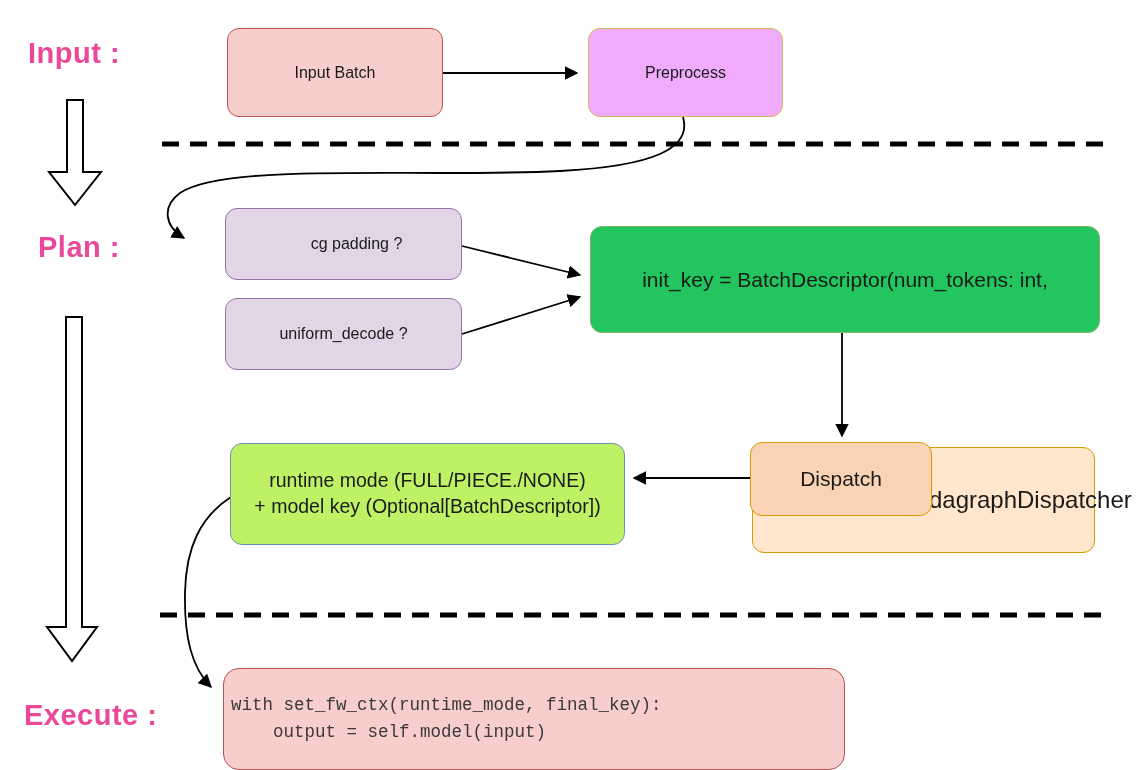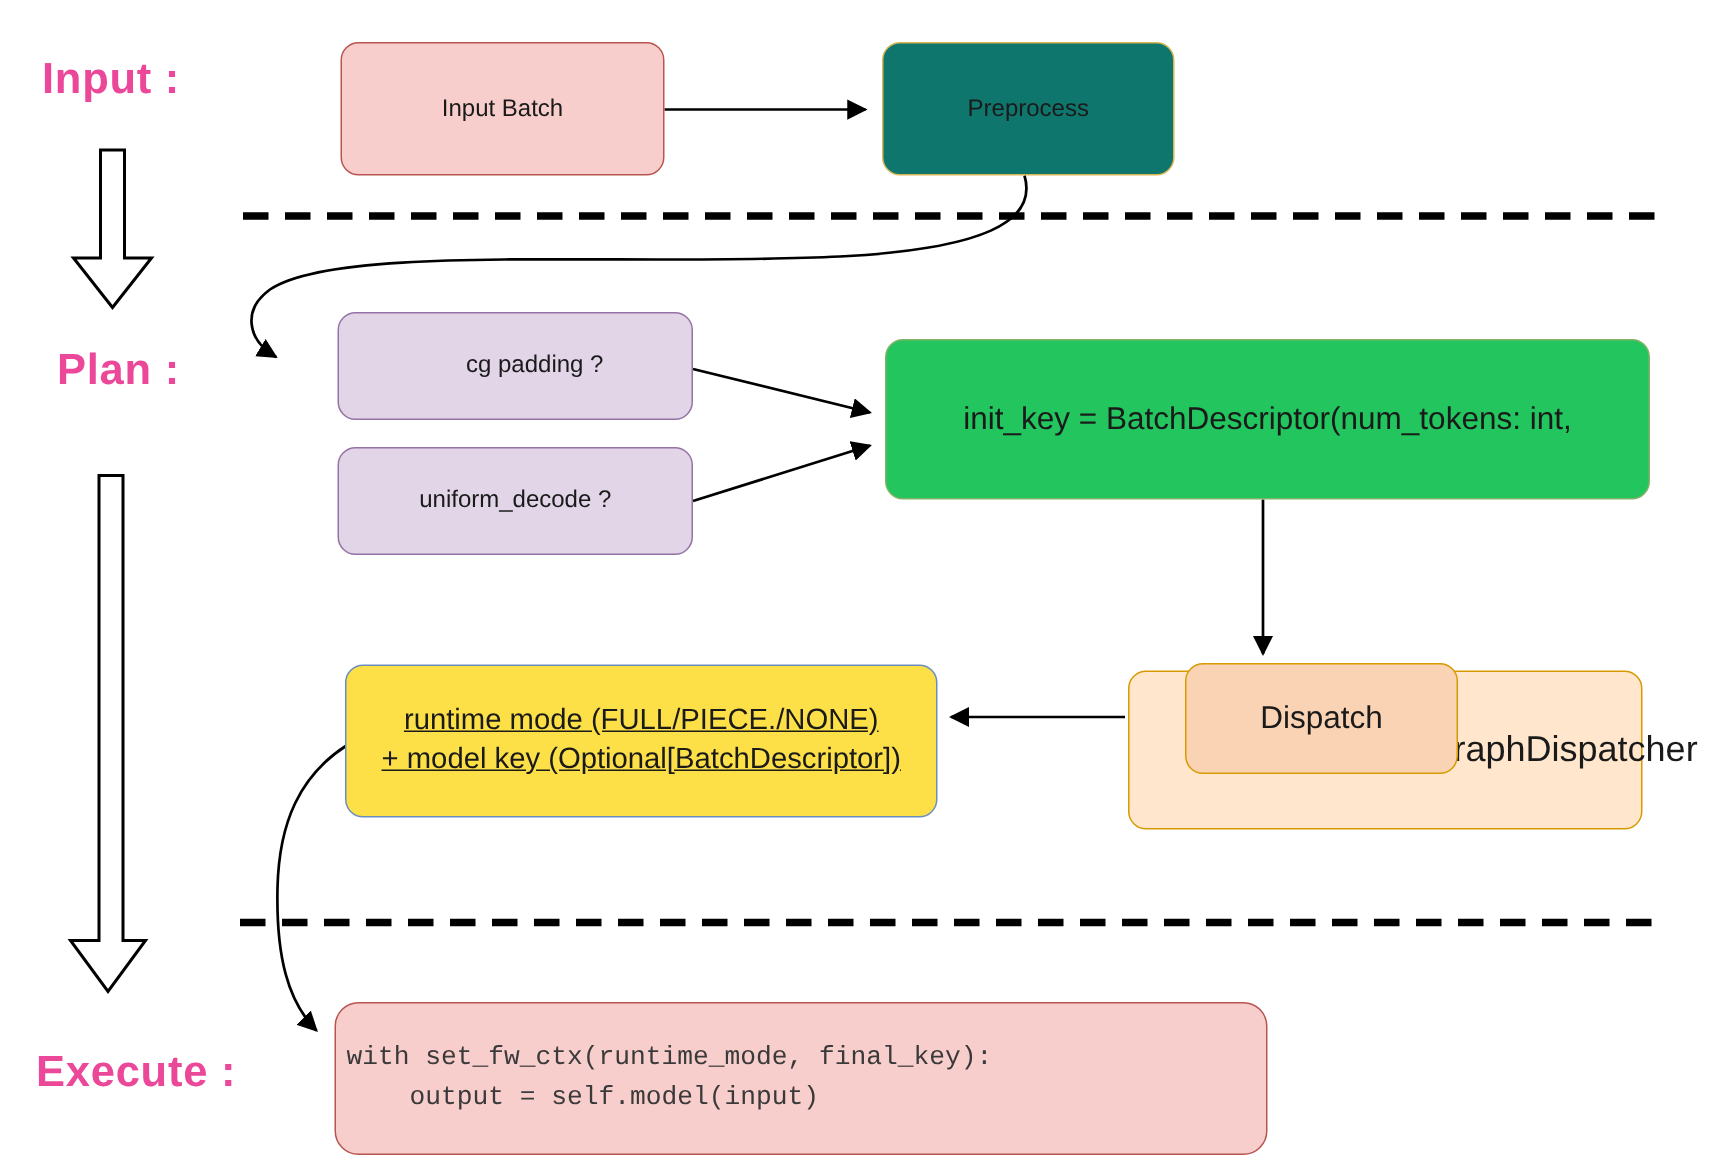--- a/index.html
+++ b/index.html
@@ -8,24 +8,24 @@
     font-family:"Liberation Sans",sans-serif;color:#1a1a1a;
   }
   #wires{position:absolute;left:0;top:0;width:1142px;height:770px;}
   .stage-label{position:absolute;font-weight:bold;font-size:29px;color:#ec4899;letter-spacing:0.5px;}
   .node{
     position:absolute;border-radius:12px;border:1.6px solid #999;
     display:flex;flex-direction:column;align-items:center;justify-content:center;
     text-align:center;line-height:1.32;box-sizing:border-box;
   }
   .node-red{background:#F8CECC;border-color:#B85450;}
-  .node-yellow{background:#0f766e;border-color:#D6B656;}
+  .node-yellow{background:#f0abfc;border-color:#D6B656;}
   .node-purple{background:#E1D5E7;border-color:#9673A6;}
   .node-green{background:#22c55e;border-color:#82B366;}
-  .node-blue{background:#fde047;border-color:#6C8EBF;text-decoration:underline;}
+  .node-blue{background:#bef264;border-color:#6C8EBF;}
   .node-orange-light{background:#FFE6CC;border-color:#D79B00;}
   .node-orange-dark{background:#F9D3B4;border-color:#D79B00;}
   .fs24{font-size:16px;}
   .fs21{font-size:21px;}
   .fs20{font-size:19.5px;}
   .code-node{
     align-items:flex-start;justify-content:center;text-align:left;
     font-family:"Liberation Mono",monospace;font-size:17.5px;line-height:1.55;
     color:#3a3a3a;padding-left:7px;border-radius:16px;
   }
@@ -84,21 +84,21 @@
 
   <div class="node node-green fs21" style="left:590px;top:226px;width:510px;height:107px;">
     <div>init_key = BatchDescriptor(num_tokens: int,</div>
   </div>
 
   <div class="node node-orange-light" style="left:752px;top:447px;width:343px;height:106px;"></div>
   <div class="cud-label" style="left:935px;top:447px;width:160px;height:106px;">
     <div>Cudagraph</div>
     <div>Dispatcher</div>
   </div>
-  <div class="node node-orange-dark fs21" style="left:750px;top:442px;width:182px;height:74px;margin-left:40px;">
+  <div class="node node-orange-dark fs21" style="left:750px;top:442px;width:182px;height:74px;">
     <span>Dispatch</span>
   </div>
 
   <div class="node node-blue fs20" style="left:230px;top:443px;width:395px;height:102px;">
     <div>runtime mode (FULL/PIECE./NONE)</div>
     <div>+ model key (Optional[BatchDescriptor])</div>
   </div>
 
   <div class="node node-red code-node" style="left:223px;top:648px;width:622px;height:102px;margin-top:20px;">
     <div class="code-line">with set_fw_ctx(runtime_mode, final_key):</div>

